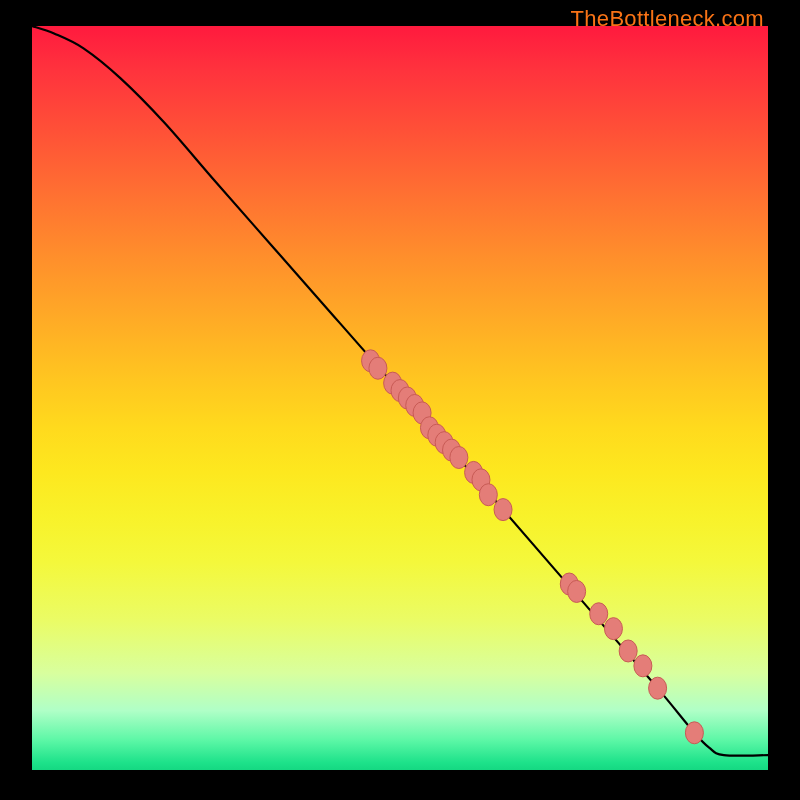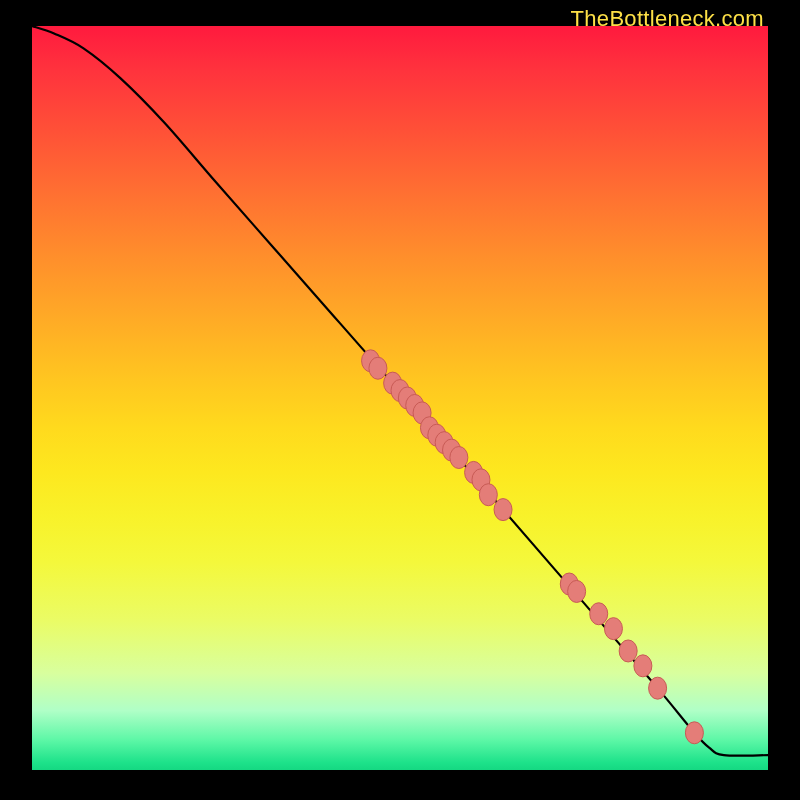--- a/index.html
+++ b/index.html
@@ -43,21 +43,21 @@
       #b0ffc7 92%,
       #5cf7a6 96%,
       #1de28a 99%,
       #15d882 100%
     );
   }
   .watermark {
     position: absolute;
     top: 6px;
     right: 36px;
-    color: #fde047;
+    color: #f97316;
     font-size: 22px;
     font-weight: 500;
     letter-spacing: 0.3px;
     user-select: none;
   }
   svg.curve {
     position: absolute;
     left: 0;
     top: 0;
     width: 736px;

